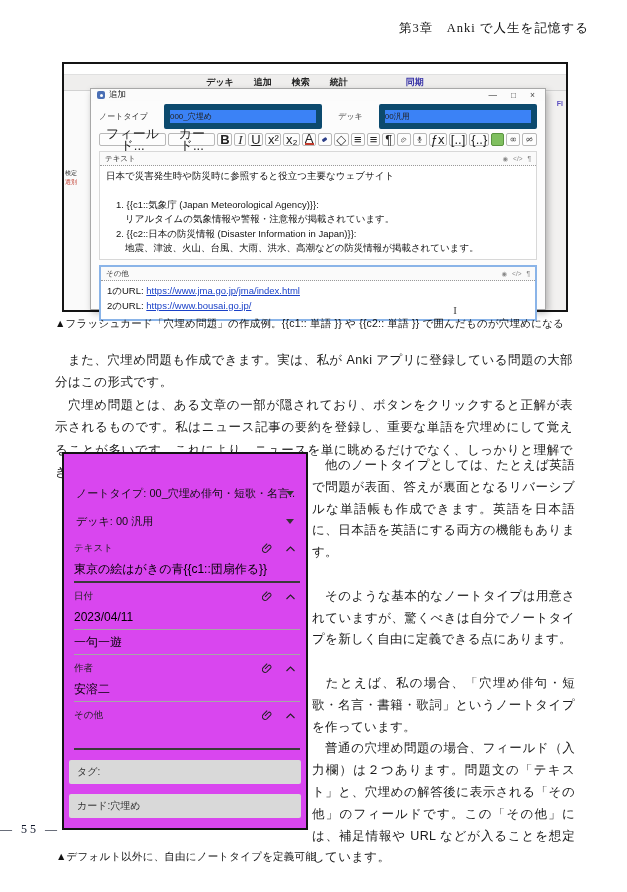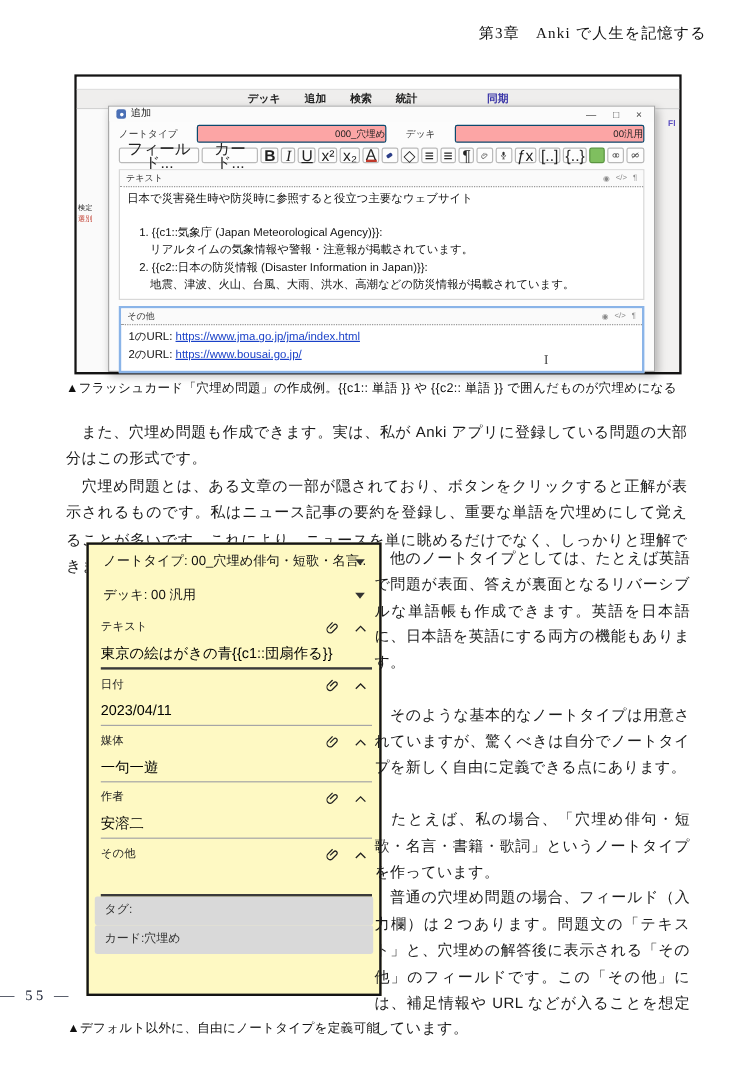--- a/index.html
+++ b/index.html
@@ -32,22 +32,22 @@
         display:flex;flex-direction:column;}
   .titlebar{height:17px;display:flex;align-items:center;padding:0 6px;gap:4px;background:#fbfbfb;}
   .app-icon{width:8px;height:8px;background:#4a6fb5;border-radius:2px;position:relative;flex:0 0 auto;}
   .app-icon:after{content:"";position:absolute;left:2.5px;top:2.5px;width:3px;height:3px;background:#fff;border-radius:50%;}
   .titlebar .t{font-size:8.5px;color:#222;flex:1;}
   .winbtns{display:flex;gap:14px;font-size:8.5px;color:#444;padding-right:4px;}
   .winbtns span{cursor:default;}
 
   .noterow{display:flex;align-items:center;gap:16px;padding:3px 8px 2px 8px;}
   .noterow .lbl{font-size:8px;color:#333;white-space:nowrap;}
-  .combo{flex:1;height:13px;line-height:13px;background:#fca5a5;border:1px solid #0c4a6e;
-        border-radius:2px;font-size:8px;color:#222;text-align:right;}
+  .combo{flex:1;height:13px;line-height:13px;background:#3b82f6;border:6px solid #0c4a6e;
+        border-radius:2px;font-size:8px;color:#222;text-align:left;}
 
   .toolbar{display:flex;align-items:center;gap:2px;padding:2px 8px 3px 8px;flex-wrap:nowrap;}
   .tb{height:13px;min-width:12px;padding:0 3px;background:#fdfdfd;border:1px solid #b9b9b9;
         border-radius:2px;font-size:13px;line-height:12px;color:#222;text-align:center;
         display:flex;align-items:center;justify-content:center;box-sizing:border-box;}
   .tb.wide{padding:0 4px;}
   .tb.b{font-weight:bold;}
   .tb.i{font-style:italic;font-family:"Liberation Serif",serif;}
   .tb.u{text-decoration:underline;}
   .tb .red-underline{border-bottom:2px solid #c0392b;line-height:9px;}
@@ -72,32 +72,32 @@
 
   
   .caption{position:absolute;font-size:10.5px;color:#111;letter-spacing:.2px;}
   .cap1{left:55px;top:317px;width:518px;}
   .cap2{left:56px;top:836px;width:260px;margin-top:14px;}
   .bodytext{position:absolute;left:55px;top:349px;width:518px;font-size:12.5px;
         line-height:22.4px;letter-spacing:.4px;text-align:justify;color:#1a1a1a;}
   .bodytext p{margin:0;overflow-wrap:anywhere;}
 
   
-  .shot2{position:absolute;left:72px;top:452px;width:246px;height:378px;background:#fef9c3;
-        border:2px solid #141414;box-sizing:border-box;padding-top:0;}
+  .shot2{position:absolute;left:62px;top:452px;width:246px;height:378px;background:#d946ef;
+        border:2px solid #141414;box-sizing:border-box;padding-top:25px;}
   .srow{position:relative;}
   .comborow{height:28px;line-height:28px;padding-left:12px;font-size:11px;color:#111;}
   .comborow .caret{position:absolute;right:12px;top:12px;width:0;height:0;
         border-left:4px solid transparent;border-right:4px solid transparent;border-top:5px solid #333;}
   .flabel{height:18px;margin-top:4px;line-height:18px;padding-left:10px;font-size:9.5px;color:#222;}
   .flabel .icons{position:absolute;right:10px;top:4px;display:flex;gap:12px;align-items:center;}
   .fvalue{height:24px;line-height:24px;margin:0 6px 0 10px;font-size:12px;color:#000;
         border-bottom:1px solid #a6a6a6;white-space:nowrap;overflow:hidden;}
   .fvalue.strong{border-bottom:2px solid #3a3a3a;}
-  .graybar{height:24px;line-height:24px;margin:0 5px 0 5px;background:#d9d9d9;
+  .graybar{height:24px;line-height:24px;margin:10px 5px 0 5px;background:#d9d9d9;
         border-radius:2px;padding-left:8px;font-size:10px;color:#333;}
 
   
   .rightcol{position:absolute;left:312px;top:455px;width:263px;font-size:12.5px;
         line-height:21.8px;letter-spacing:.3px;text-align:justify;color:#1a1a1a;}
   .rightcol p{margin:0;overflow-wrap:anywhere;}
   .rightcol p.gap{margin-bottom:21.8px;}
 </style>
 </head>
 <body>
@@ -265,31 +265,20 @@
         <svg width="11" height="11" viewBox="0 0 16 16">
             <path d="M4.5 8.5 L9 4 a2.4 2.4 0 0 1 3.4 3.4 L7 12.8 a4 4 0 0 1 -5.6-5.6 L7.5 1" fill="none" stroke="#222" stroke-width="1.5"></path>
           </svg>
         <svg width="11" height="8" viewBox="0 0 16 12">
             <polyline points="2,9 8,3 14,9" fill="none" stroke="#222" stroke-width="1.6"></polyline>
           </svg>
       </span>
     </div>
     <div class="srow fvalue">2023/04/11</div>
 
-    <div class="srow flabel">
-      <span>媒体</span>
-      <span class="icons">
-        <svg width="11" height="11" viewBox="0 0 16 16">
-            <path d="M4.5 8.5 L9 4 a2.4 2.4 0 0 1 3.4 3.4 L7 12.8 a4 4 0 0 1 -5.6-5.6 L7.5 1" fill="none" stroke="#222" stroke-width="1.5"></path>
-          </svg>
-        <svg width="11" height="8" viewBox="0 0 16 12">
-            <polyline points="2,9 8,3 14,9" fill="none" stroke="#222" stroke-width="1.6"></polyline>
-          </svg>
-      </span>
-    </div>
     <div class="srow fvalue">一句一遊</div>
 
     <div class="srow flabel">
       <span>作者</span>
       <span class="icons">
         <svg width="11" height="11" viewBox="0 0 16 16">
             <path d="M4.5 8.5 L9 4 a2.4 2.4 0 0 1 3.4 3.4 L7 12.8 a4 4 0 0 1 -5.6-5.6 L7.5 1" fill="none" stroke="#222" stroke-width="1.5"></path>
           </svg>
         <svg width="11" height="8" viewBox="0 0 16 12">
             <polyline points="2,9 8,3 14,9" fill="none" stroke="#222" stroke-width="1.6"></polyline>

